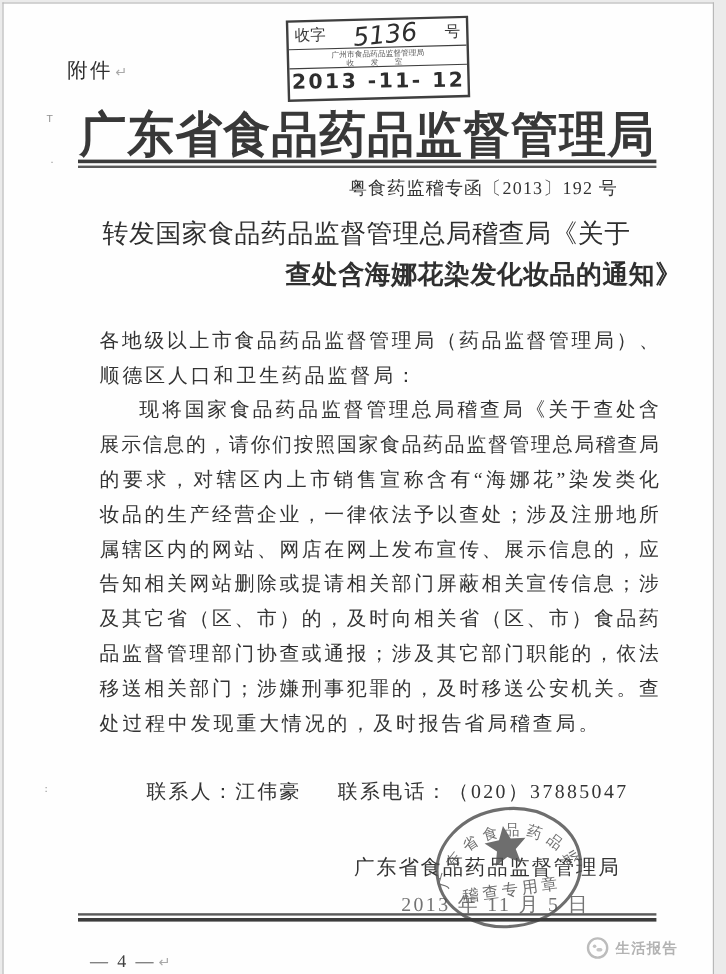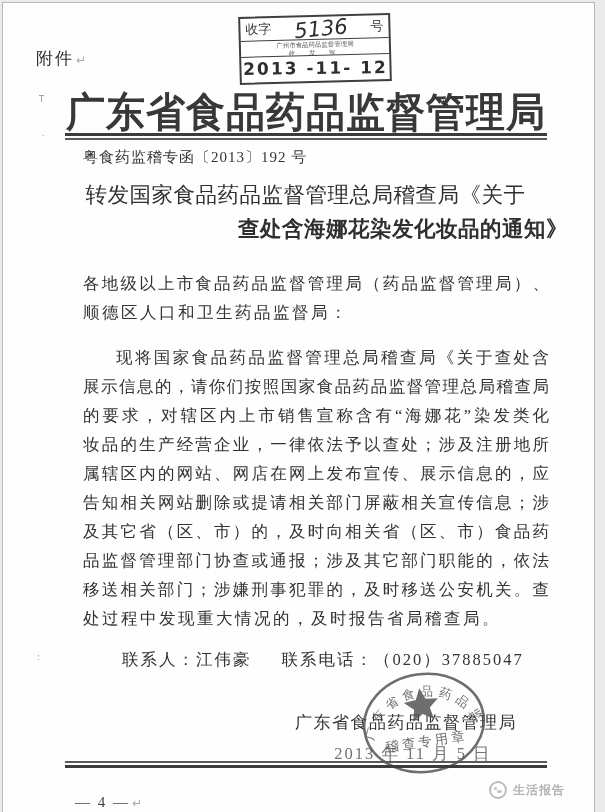--- a/index.html
+++ b/index.html
@@ -10,21 +10,21 @@
     color:#333;
   }
   .page{
     position:absolute; left:2px; top:2px; width:593px; height:810px;
     background:#fefefe; border:1px solid #b8b8b8; border-bottom:none;
     box-sizing:border-box;
   }
   .abs{position:absolute;}
 
   
-  .attachment{left:33px; top:44px; font-size:17px; letter-spacing:2px; color:#2f2f2f;}
+  .attachment{left:53px; top:44px; font-size:17px; letter-spacing:2px; color:#2f2f2f;}
   .pmark{color:#a9a9a9; font-size:12px; font-family:"DejaVu Sans",sans-serif; margin-left:2px;}
 
   
   .rstamp{
     left:236px; top:12px; width:152px; height:68px;
     border:2px solid #3f3f3f; box-sizing:border-box;
     transform:rotate(-1.5deg);
     background:rgba(255,255,255,.55);
     color:#333;
   }
@@ -39,35 +39,35 @@
   
   .agency-title{
     left:62px; top:82px; width:482px; text-align:center;
     font-size:39px; font-weight:bold; letter-spacing:1px; color:#383838;
     white-space:nowrap; transform:scaleY(1.04);
   }
   .rule-top{left:62px; top:130px; width:482px;}
   .rule-top .thick{height:3px; background:#3c3c3c;}
   .rule-top .gap{height:2px;}
   .rule-top .thin{height:1.5px; background:#5a5a5a;}
-  .doc-number{left:80px; top:145px; width:432px; text-align:left; font-size:15px; letter-spacing:1px; color:#333;}
+  .doc-number{left:80px; top:145px; width:432px; text-align:right; font-size:15px; letter-spacing:1px; color:#333;}
 
   
   .head1{left:40px; top:177px; width:525px; text-align:center; font-size:21.5px; font-weight:normal; letter-spacing:0.5px; color:#2f2f2f; white-space:nowrap;}
   .head2{left:40px; top:211px; width:525px; text-align:right; font-size:21.5px; font-weight:bold; letter-spacing:0.5px; color:#2f2f2f; white-space:nowrap;}
 
   
   .body-lines{left:80px; top:266px; width:466px;}
   .bline{
     height:29px; line-height:29px; font-size:16.5px; color:#333;
     text-align:justify; text-align-last:justify; text-justify:inter-character;
     white-space:nowrap; overflow:visible;
   }
   .bline.no-just{text-align:left; text-align-last:left; letter-spacing:2.5px;}
-  .bline.indent{padding-left:33px;margin-top:16px;}
+  .bline.indent{padding-left:33px;}
 
   
   .contact{left:119px; top:646px; font-size:16.5px; letter-spacing:2px; color:#333; white-space:nowrap;}
   .contact .gap{display:inline-block; width:30px;}
 
   
   .sig-agency{left:200px; top:708px; width:314px; text-align:right; font-size:17px; letter-spacing:1.5px; color:#333; white-space:nowrap;}
   .sig-date{left:325px; top:740px; width:170px; text-align:center; font-size:16.5px; letter-spacing:2px; color:#737373; white-space:nowrap;}
 
   

